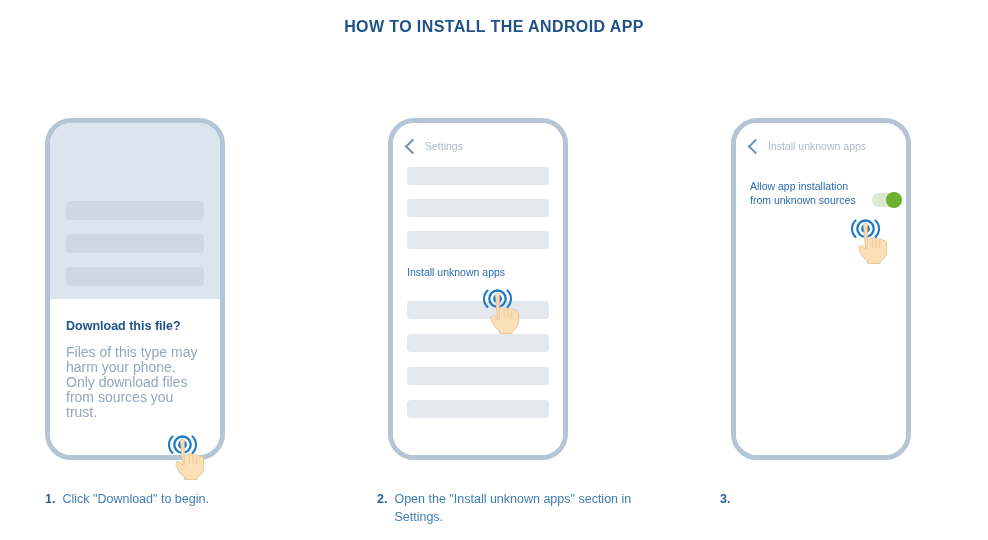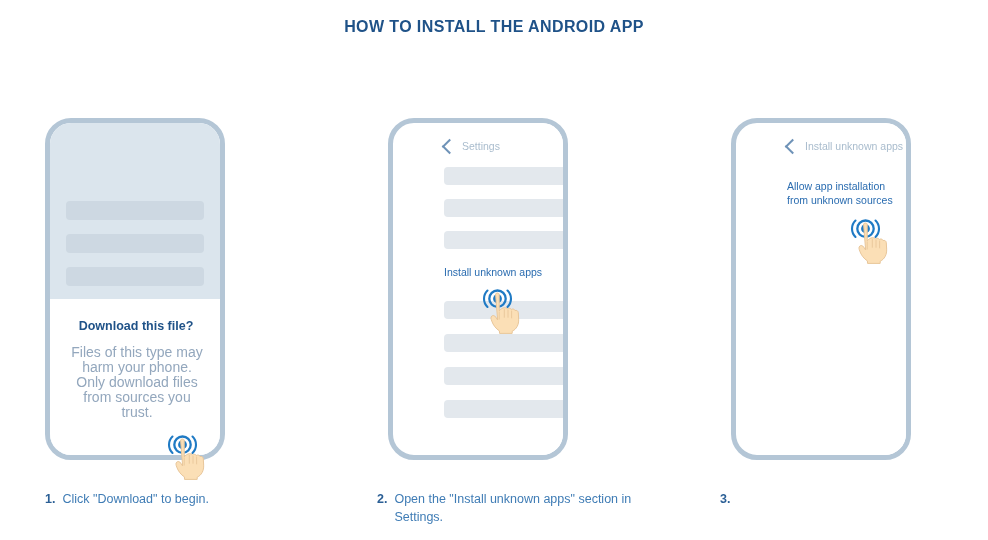--- a/index.html
+++ b/index.html
@@ -36,21 +36,21 @@
     left: 0;
     width: 988px;
     height: 420px;
   }
   .step {
     position: absolute;
     top: 0;
     width: 320px;
     height: 420px;
   }
-  .step-1 { left: 12px; text-align: center; }
+  .step-1 { left: 12px; }
   .step-2 { left: 355px; }
   .step-3 { left: 698px; }
 
   
   .phone {
     position: absolute;
     top: 0;
     left: 33px;
     width: 180px;
     height: 342px;
@@ -133,21 +133,20 @@
     width: 1px;
     height: 18px;
     background: #dfe6ee;
   }
 
   
   .screen-white {
     position: absolute;
     inset: 0;
     background: #ffffff;
-    margin-left: 37px;
   }
   .nav-bar {
     position: absolute;
     top: 17px;
     left: 14px;
     display: flex;
     align-items: center;
     gap: 7px;
   }
   .chev {

